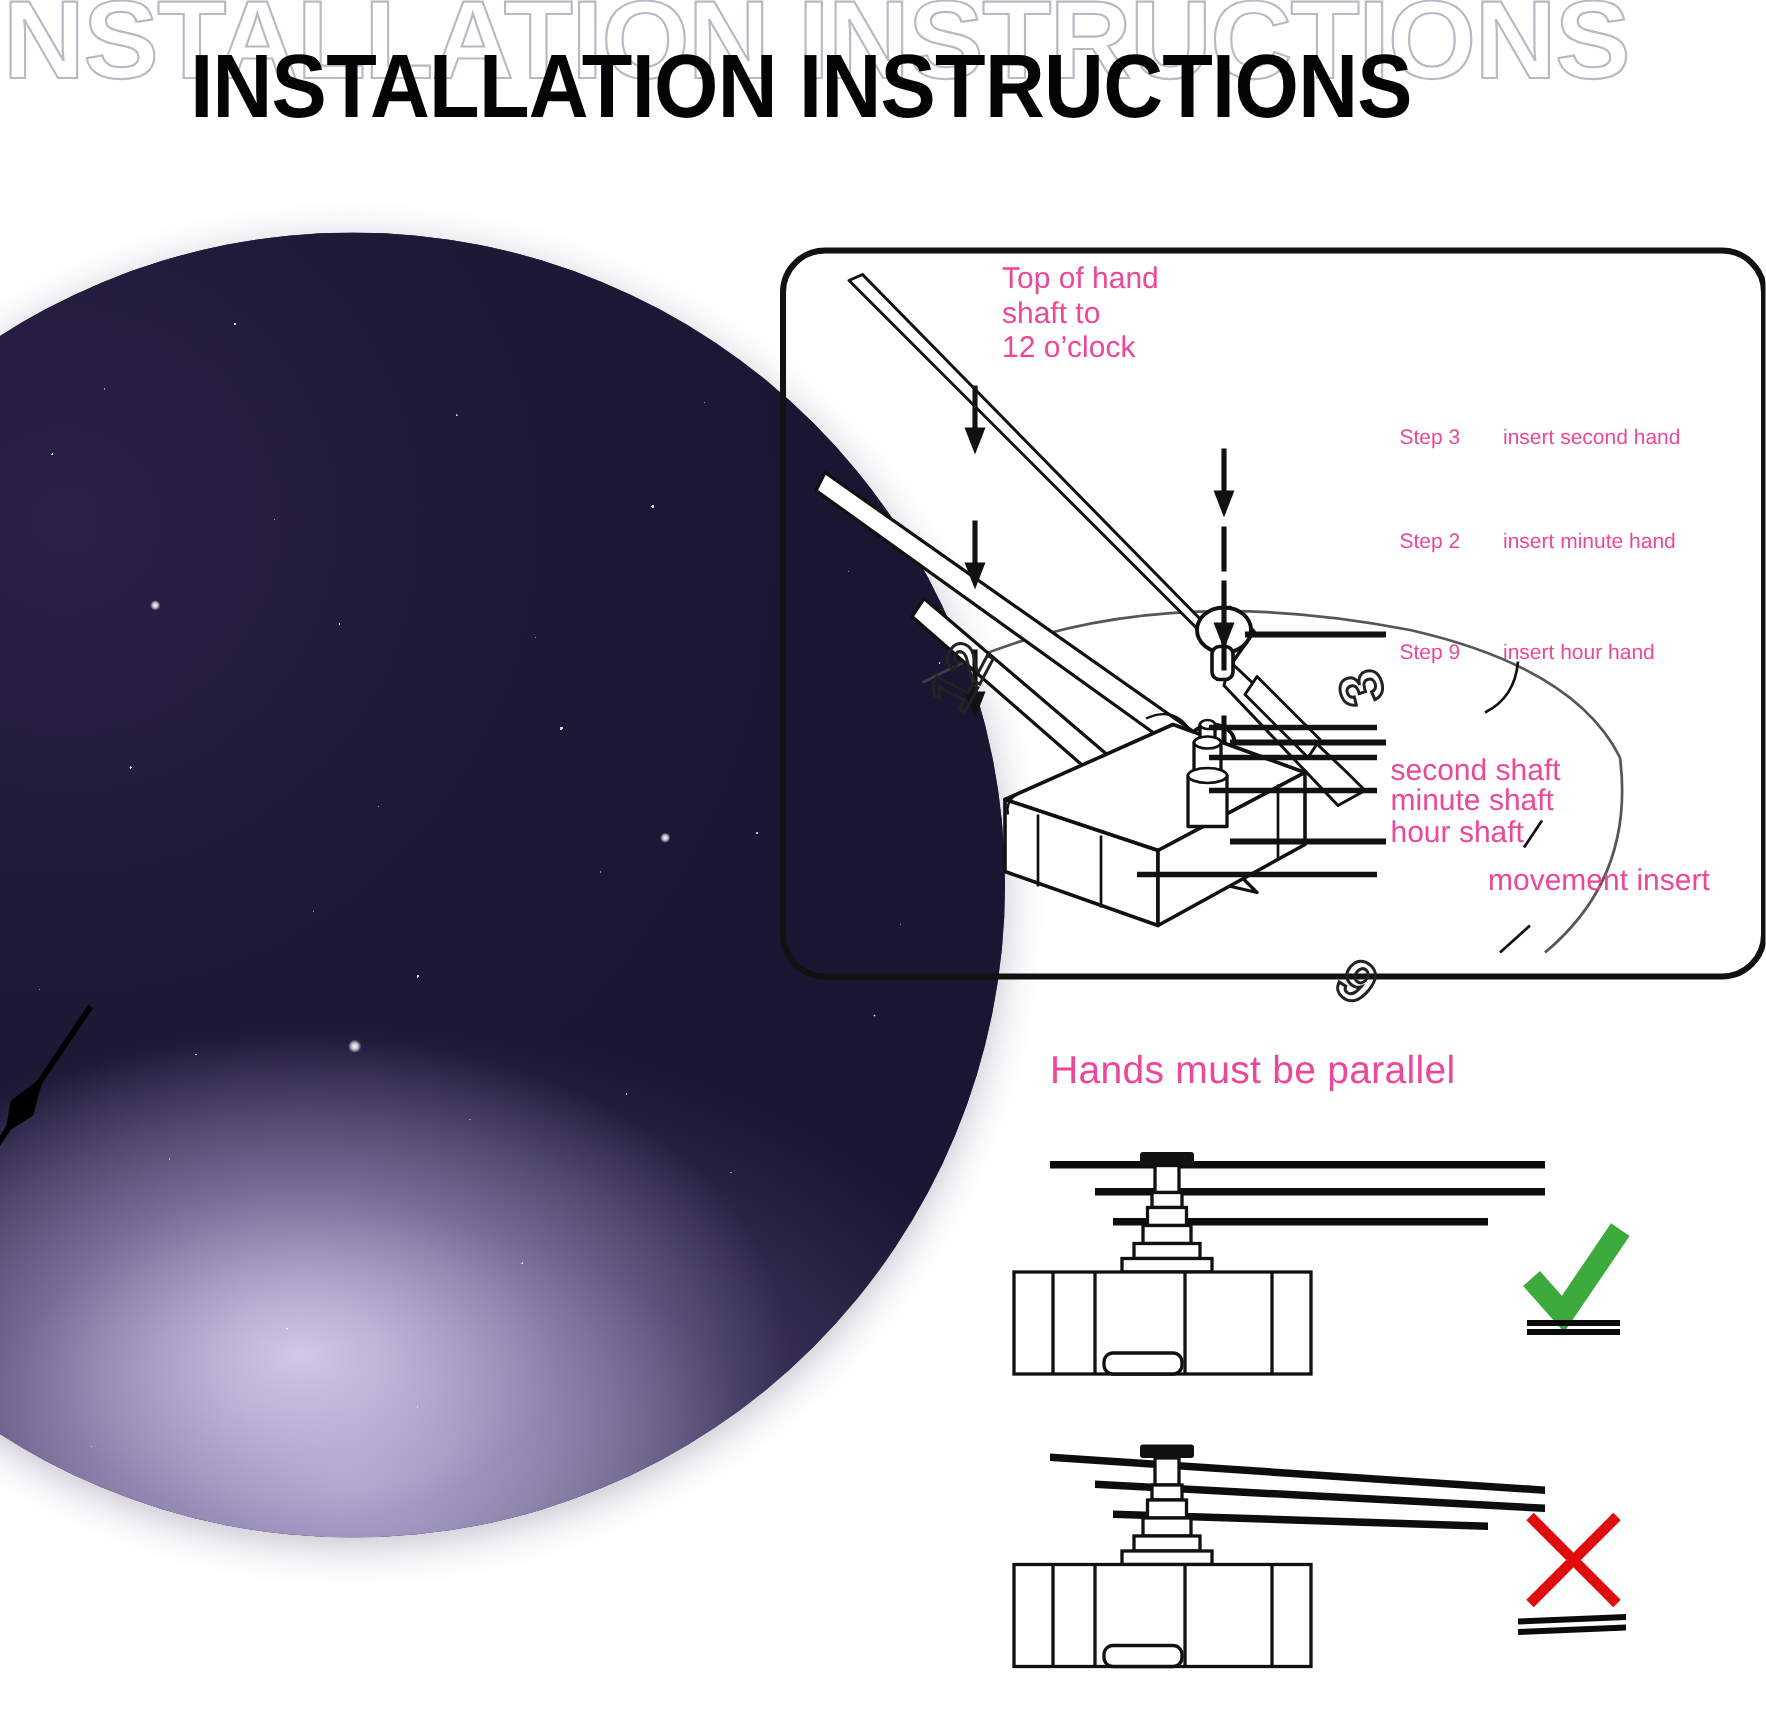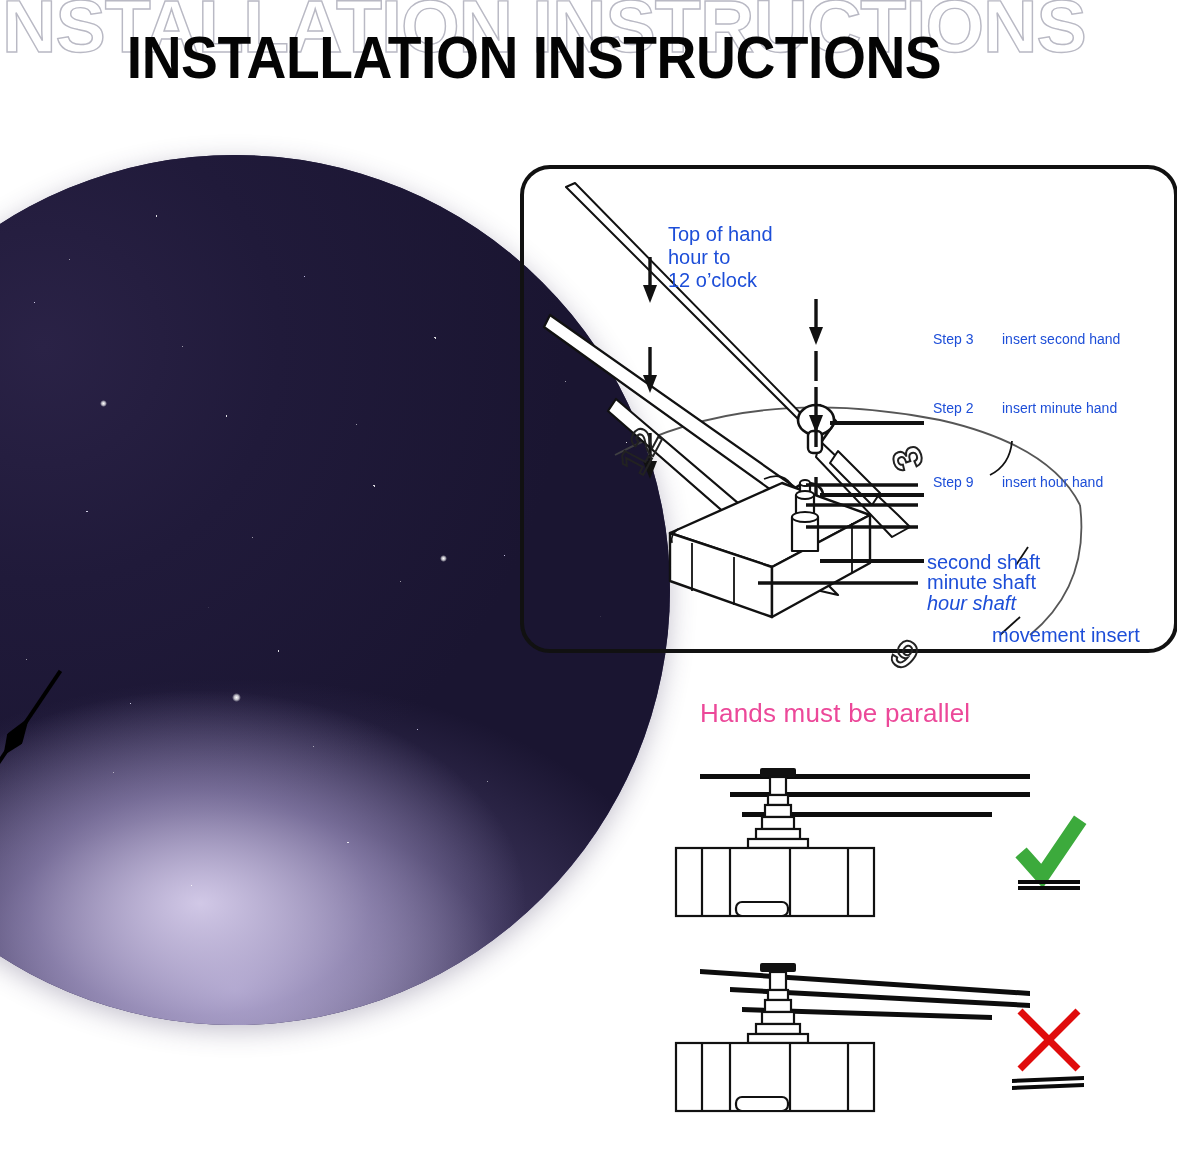--- a/index.html
+++ b/index.html
@@ -110,21 +110,21 @@
     background:#000;clip-path:polygon(50% 0%,100% 44%,50% 100%,0% 44%);
   }
 
   
   .panel{
     position:absolute;left:520px;top:165px;width:650px;height:480px;
     border:4px solid #111;border-radius:30px;background:transparent;
   }
   .diagram-svg{position:absolute;left:520px;top:165px;width:655px;height:485px;overflow:visible;}
 
-  .lbl{position:absolute;font-size:20px;line-height:1;white-space:nowrap;color:#1d4ed8;margin-top:48px;}
+  .lbl{position:absolute;font-size:20px;line-height:1;white-space:nowrap;color:#ec4899;}
   .lbl-step{font-size:14px;}
 
   
   .parallel-title{
     position:absolute;left:700px;top:698px;font-size:26px;font-weight:400;
     color:#ec4899;white-space:nowrap;letter-spacing:.2px;
   }
   .parallel-svg{position:absolute;overflow:visible;}
 </style>
 </head>
@@ -233,35 +233,35 @@
   </g>
 
   <g fill="none" stroke="#222" stroke-width="2" font-family="Liberation Sans, sans-serif" font-size="40" font-weight="700">
     <text x="122" y="312" transform="rotate(-62 122 312)">12</text>
     <text x="404" y="300" transform="rotate(-108 404 300)">3</text>
     <text x="402" y="486" transform="rotate(-140 402 486)">6</text>
   </g>
 </svg>
 
 <div class="lbl" style="left:668px;top:176px;">Top of hand</div>
-<div class="lbl" style="left:668px;top:199px;">hour to</div>
+<div class="lbl" style="left:668px;top:199px;">shaft to</div>
 <div class="lbl" style="left:668px;top:222px;">12 o’clock</div>
 
 <div class="lbl lbl-step" style="left:933px;top:284px;">Step 3</div>
 <div class="lbl lbl-step" style="left:1002px;top:284px;">insert second hand</div>
 
 <div class="lbl lbl-step" style="left:933px;top:353px;">Step 2</div>
 <div class="lbl lbl-step" style="left:1002px;top:353px;">insert minute hand</div>
 
 <div class="lbl lbl-step" style="left:933px;top:427px;">Step 9</div>
 <div class="lbl lbl-step" style="left:1002px;top:427px;">insert hour hand</div>
 
 <div class="lbl" style="left:927px;top:504px;">second shaft</div>
 <div class="lbl" style="left:927px;top:524px;">minute shaft</div>
-<div class="lbl" style="left:927px;top:545px;font-style:italic;">hour shaft</div>
+<div class="lbl" style="left:927px;top:545px;">hour shaft</div>
 <div class="lbl" style="left:992px;top:577px;">movement insert</div>
 
 <div class="parallel-title">Hands must be parallel</div>
 
 <svg class="parallel-svg" style="left:668px;top:760px;width:440px;height:160px;" viewBox="0 0 440 160">
   <g stroke="#111" fill="#fff" stroke-width="2.2">
 
     <rect x="32" y="14" width="330" height="5" fill="#0d0d0d" stroke="none"></rect>
     <rect x="62" y="32" width="300" height="5" fill="#0d0d0d" stroke="none"></rect>
     <rect x="74" y="52" width="250" height="5" fill="#0d0d0d" stroke="none"></rect>

